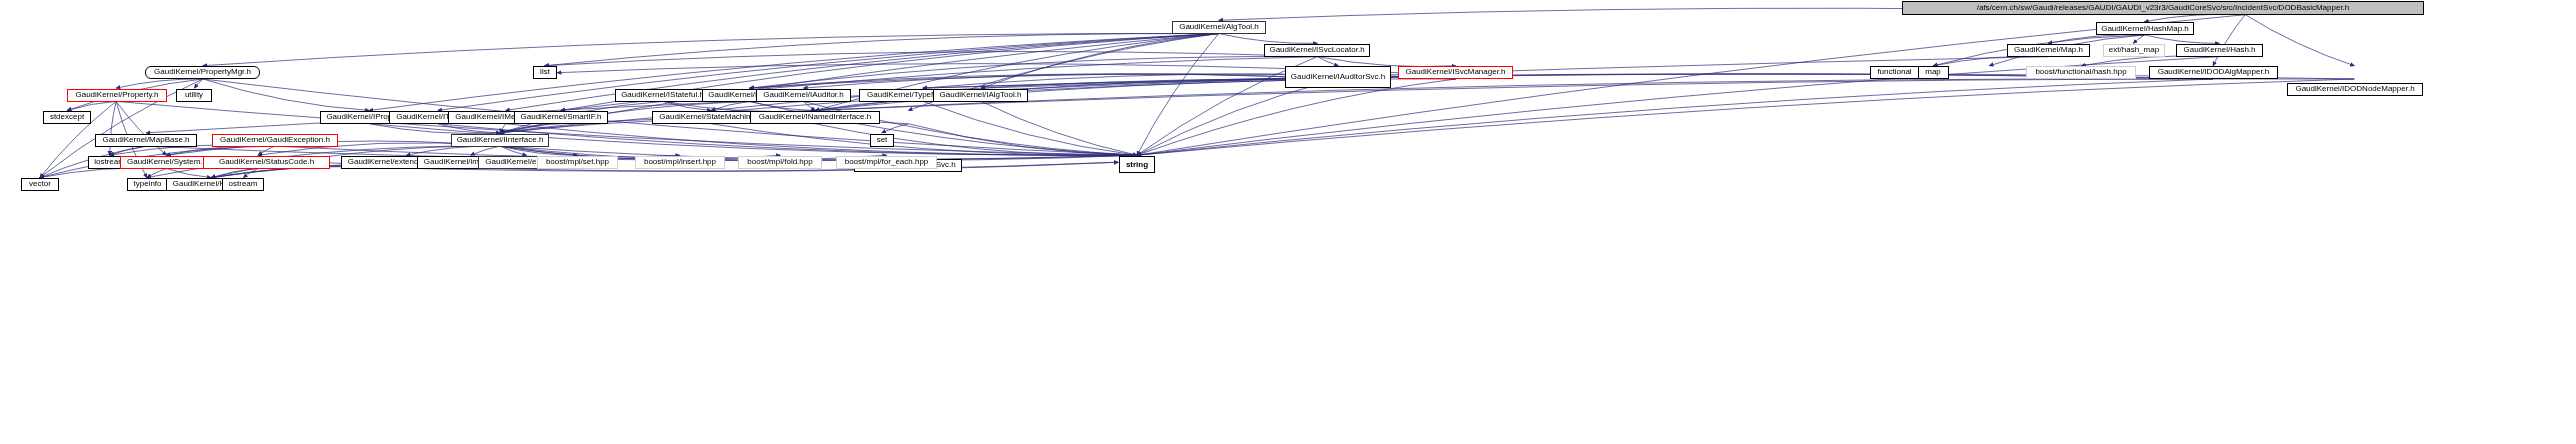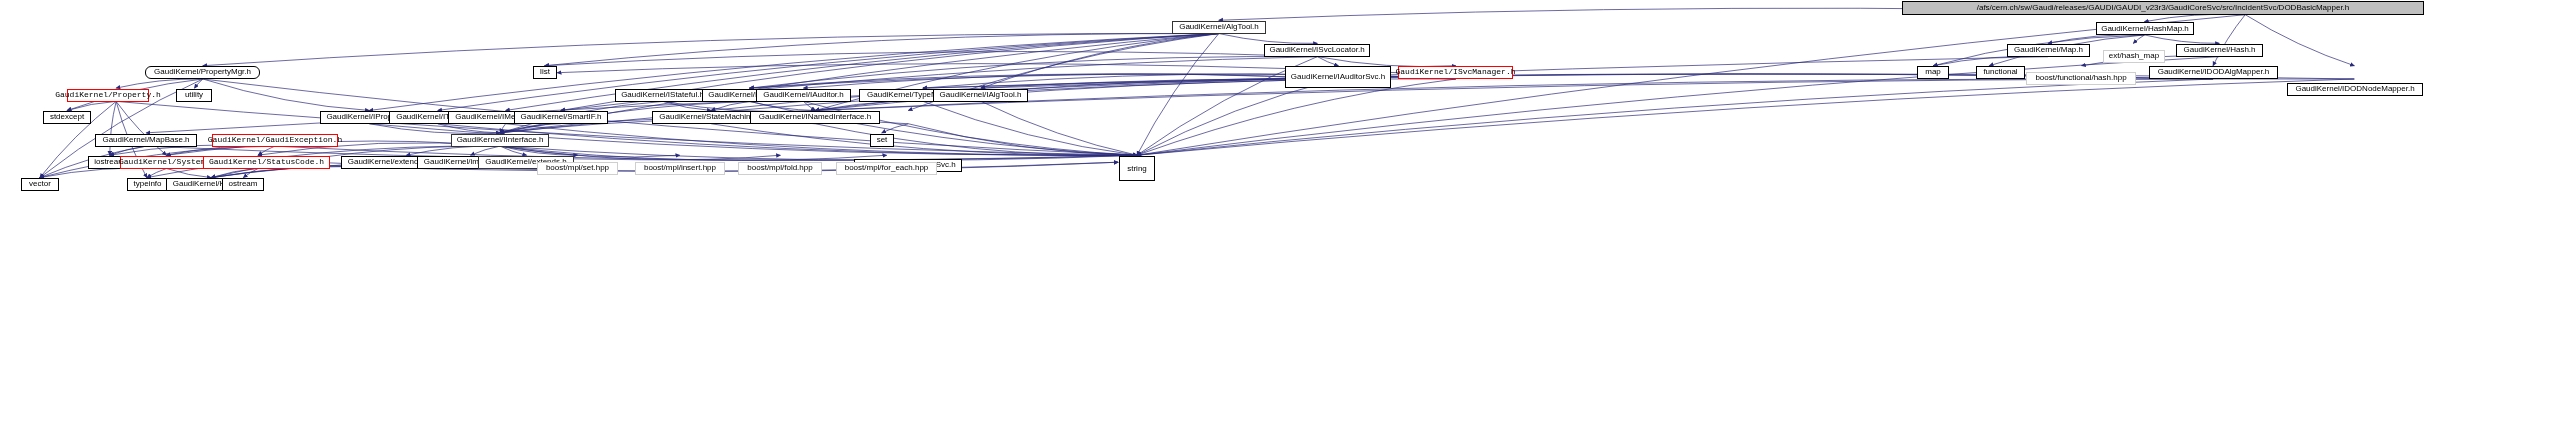--- a/index.html
+++ b/index.html
@@ -4,22 +4,22 @@
 <style>
   html,body{margin:0;padding:0;background:#ffffff;}
   #stage{position:relative;width:2576px;height:444px;background:#ffffff;
          font-family:"Liberation Sans","DejaVu Sans",sans-serif;overflow:hidden;}
   #edges{position:absolute;left:0;top:0;width:2576px;height:444px;}
   .node{position:absolute;box-sizing:border-box;display:flex;align-items:center;
         justify-content:center;white-space:nowrap;background:#ffffff;
         border:0.7px solid #000000;color:#000000;font-size:8px;line-height:1;
         height:12.6px;padding:0 2.8px;}
   .node.root{background:#bfbfbf;border:0.7px solid #000000;}
-  .node.red{border:0.7px solid #ff0000;font-family:Liberation Mono, monospace;}
-  .node.grey{border:0.7px solid #cfcfcf;color:#000;margin-top:6px;}
+  .node.red{border:0.7px solid #ff0000;}
+  .node.grey{border:0.7px solid #cfcfcf;color:#000;}
   .node.thick{border:1.1px solid #333333;}
 </style>
 </head>
 <body>
 
 <div id="stage">
   <svg id="edges" viewBox="0 0 3684 635" width="2576" height="444">
       <defs>
         <marker id="ar" markerWidth="7" markerHeight="7" refX="6" refY="3.2" orient="auto">
           <path d="M0,0 L7,3.2 L0,6.4 z" fill="#2a2a7a"></path>
@@ -149,25 +149,25 @@
       <div class="node thick" style="left: 1172px; top: 21px; width: 94px; height: 12.6px;">GaudiKernel/AlgTool.h</div>
       <div class="node" style="left: 2096px; top: 22.4px; width: 98px; height: 12.6px;">GaudiKernel/HashMap.h</div>
       <div class="node" style="left: 1264px; top: 44px; width: 106px; height: 12.6px;">GaudiKernel/ISvcLocator.h</div>
       <div class="node" style="left: 2007px; top: 44px; width: 83px; height: 12.6px;">GaudiKernel/Map.h</div>
       <div class="node grey" style="left: 2103px; top: 44px; width: 62px; height: 12.6px;">ext/hash_map</div>
       <div class="node" style="left: 2176px; top: 44px; width: 87px; height: 12.6px;">GaudiKernel/Hash.h</div>
       <div class="node" style="left: 145px; top: 66px; width: 115px; height: 12.6px; border-radius: 6px;">GaudiKernel/PropertyMgr.h</div>
       <div class="node" style="left: 1285px; top: 66px; width: 106px; height: 22px;">GaudiKernel/IAuditorSvc.h</div>
       <div class="node red" style="left: 1398px; top: 66px; width: 115px; height: 12.6px;">GaudiKernel/ISvcManager.h</div>
       <div class="node" style="left: 1917px; top: 66px; width: 32px; height: 12.6px;">map</div>
-      <div class="node" style="left: 1976px; top: 66px; width: 49px; height: 12.6px;">functional</div>
+      <div class="node" style="left: 1870px; top: 66px; width: 49px; height: 12.6px;">functional</div>
       <div class="node grey" style="left: 2026px; top: 66px; width: 110px; height: 12.6px;">boost/functional/hash.hpp</div>
       <div class="node" style="left: 2149px; top: 66px; width: 129px; height: 12.6px;">GaudiKernel/IDODAlgMapper.h</div>
       <div class="node" style="left: 2287px; top: 66px; width: 136px; height: 12.6px; margin-top: 17px;">GaudiKernel/IDODNodeMapper.h</div>
-      <div class="node red" style="left: 67px; top: 89px; width: 82px; height: 12.6px; text-align: center;">GaudiKernel/Property.h</div>
+      <div class="node red" style="left: 67px; top: 89px; width: 100px; height: 12.6px; text-align: center;">GaudiKernel/Property.h</div>
       <div class="node" style="left: 176px; top: 89px; width: 36px; height: 12.6px;">utility</div>
       <div class="node" style="left: 615px; top: 89px; width: 95px; height: 12.6px;">GaudiKernel/IStateful.h</div>
       <div class="node" style="left: 702px; top: 89px; width: 95px; height: 12.6px;">GaudiKernel/IService.h</div>
       <div class="node" style="left: 756px; top: 89px; width: 95px; height: 12.6px;">GaudiKernel/IAuditor.h</div>
       <div class="node" style="left: 859px; top: 89px; width: 129px; height: 12.6px;">GaudiKernel/TypeNameString.h</div>
       <div class="node" style="left: 933px; top: 89px; width: 95px; height: 12.6px;">GaudiKernel/IAlgTool.h</div>
       <div class="node" style="left: 43px; top: 111px; width: 48px; height: 12.6px;">stdexcept</div>
       <div class="node" style="left: 320px; top: 111px; width: 98px; height: 12.6px;">GaudiKernel/IProperty.h</div>
       <div class="node" style="left: 389px; top: 111px; width: 98px; height: 12.6px;">GaudiKernel/IToolSvc.h</div>
       <div class="node" style="left: 448px; top: 111px; width: 116px; height: 12.6px;">GaudiKernel/IMessageSvc.h</div>
@@ -183,20 +183,20 @@
       <div class="node" style="left: 88px; top: 156px; width: 43px; height: 12.6px;">iostream</div>
       <div class="node red" style="left: 120px; top: 156px; width: 94px; height: 12.6px;">GaudiKernel/System.h</div>
       <div class="node red" style="left: 203px; top: 156px; width: 127px; height: 12.6px;">GaudiKernel/StatusCode.h</div>
       <div class="node" style="left: 341px; top: 156px; width: 130px; height: 12.6px;">GaudiKernel/extend_interfaces.h</div>
       <div class="node" style="left: 417px; top: 156px; width: 108px; height: 12.6px;">GaudiKernel/implements.h</div>
       <div class="node thick" style="left: 478px; top: 156px; width: 96px; height: 12.6px;">GaudiKernel/extends.h</div>
       <div class="node grey" style="left: 537px; top: 156px; width: 81px; height: 12.6px;">boost/mpl/set.hpp</div>
       <div class="node grey" style="left: 635px; top: 156px; width: 90px; height: 12.6px;">boost/mpl/insert.hpp</div>
       <div class="node grey" style="left: 738px; top: 156px; width: 84px; height: 12.6px;">boost/mpl/fold.hpp</div>
       <div class="node grey" style="left: 836px; top: 156px; width: 101px; height: 12.6px;">boost/mpl/for_each.hpp</div>
-      <div class="node" style="left: 1119px; top: 156px; width: 36px; height: 25px;">string</div>
+      <div class="node" style="left: 1119px; top: 156px; width: 36px; height: 17px; font-weight: bold;">string</div>
       <div class="node" style="left: 21px; top: 178px; width: 38px; height: 12.6px;">vector</div>
       <div class="node" style="left: 127px; top: 178px; width: 41px; height: 12.6px;">typeinfo</div>
       <div class="node" style="left: 166px; top: 178px; width: 90px; height: 12.6px;">GaudiKernel/Kernel.h</div>
       <div class="node" style="left: 222px; top: 178px; width: 42px; height: 12.6px;">ostream</div>
     </div>
 </div>
 
 
 </body></html>

